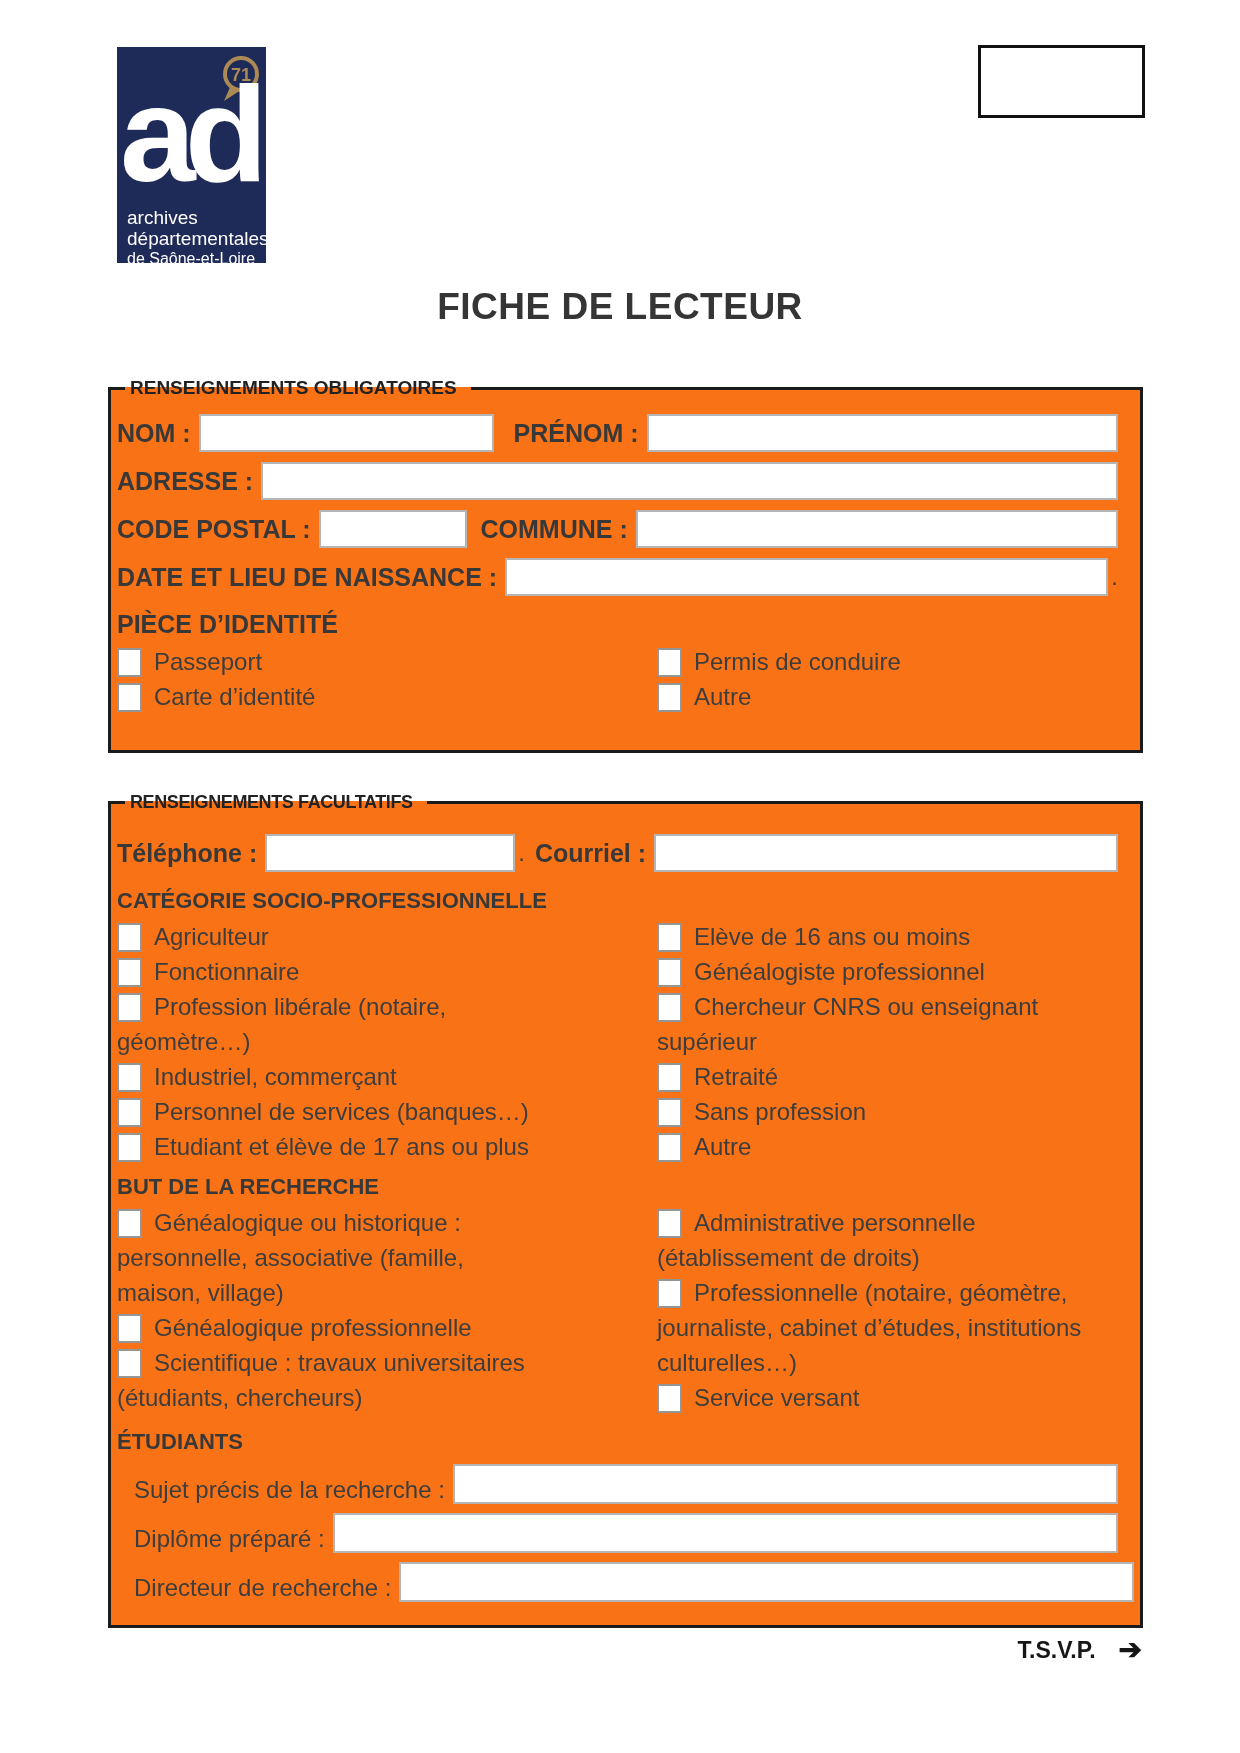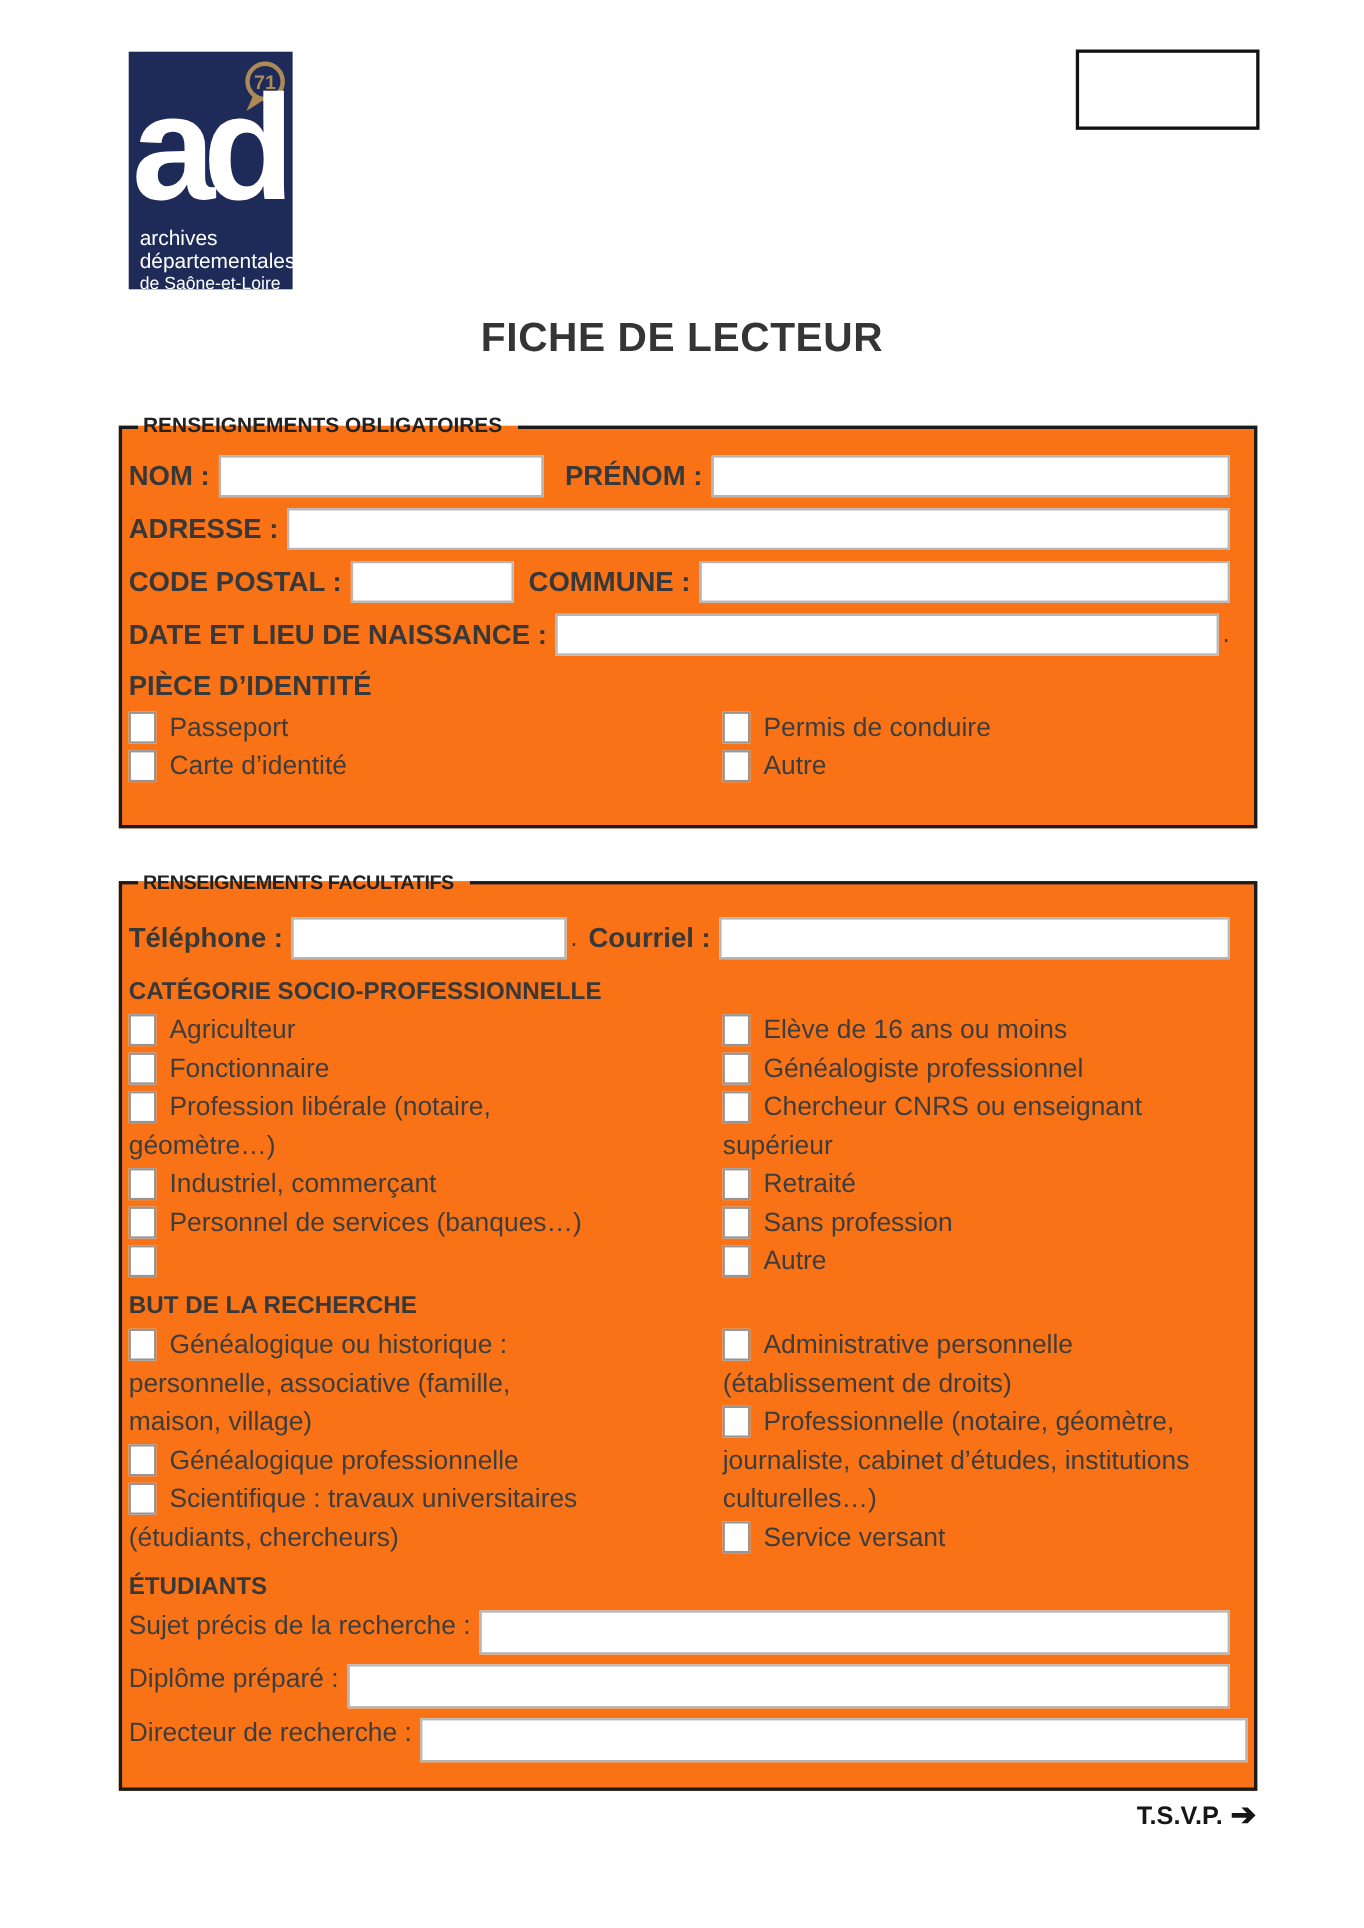--- a/index.html
+++ b/index.html
@@ -51,25 +51,25 @@
   .cols{display:flex;margin-top:5px;align-items:flex-start;}
   .colL{width:540px;padding-right:105px;box-sizing:border-box;flex:none;}
   .colR{flex:1;min-width:0;padding-right:14px;box-sizing:border-box;}
   .chk-item{font-size:24px;color:#3d3d3d;line-height:35px;}
   .chk{
     display:inline-block;width:25px;height:29px;border:2px solid #959595;
     background:#ffffff;box-sizing:border-box;vertical-align:-7px;margin-right:12px;
     cursor:pointer;
   }
   
-  .stu-row{display:flex;align-items:flex-start;margin-top:9px;}
+  .stu-row{display:flex;align-items:flex-end;margin-top:9px;margin-left:17px;}
   .stu-row .ipt{height:40px;}
   .overhang{margin-right:-16px;}
   
-  .tsvp{position:absolute;right:98px;top:1636px;font-weight:bold;font-size:23px;color:#161616;display:flex;align-items:center;}
+  .tsvp{position:absolute;right:98px;top:1636px;font-weight:bold;font-size:23px;color:#161616;display:flex;align-items:center;gap:16px;}
   .tsvp .arrow{font-size:28px;margin-left:7px;line-height:1;}
 </style>
 </head>
 <body>
 
 <div class="page">
 
   <div class="logo">
     <svg class="logo-pin" width="42" height="50" viewBox="0 0 42 50">
       <circle cx="22" cy="20" r="16" fill="none" stroke="#ab8a55" stroke-width="4"></circle>
@@ -141,21 +141,21 @@
 
     <div class="heading big">CATÉGORIE SOCIO-PROFESSIONNELLE</div>
 
     <div class="cols">
       <div class="colL">
         <div class="chk-item"><span class="chk"></span><span>Agriculteur</span></div>
         <div class="chk-item"><span class="chk"></span><span>Fonctionnaire</span></div>
         <div class="chk-item"><span class="chk"></span><span>Profession libérale (notaire, géomètre…)</span></div>
         <div class="chk-item"><span class="chk"></span><span>Industriel, commerçant</span></div>
         <div class="chk-item"><span class="chk"></span><span>Personnel de services (banques…)</span></div>
-        <div class="chk-item"><span class="chk"></span></div>
+        <div class="chk-item"><span class="chk"></span><span>Etudiant et élève de 17 ans ou plus</span></div>
       </div>
       <div class="colR">
         <div class="chk-item"><span class="chk"></span><span>Elève de 16 ans ou moins</span></div>
         <div class="chk-item"><span class="chk"></span><span>Généalogiste professionnel</span></div>
         <div class="chk-item"><span class="chk"></span><span>Chercheur CNRS ou enseignant supérieur</span></div>
         <div class="chk-item"><span class="chk"></span><span>Retraité</span></div>
         <div class="chk-item"><span class="chk"></span><span>Sans profession</span></div>
         <div class="chk-item"><span class="chk"></span><span>Autre</span></div>
       </div>
     </div>

